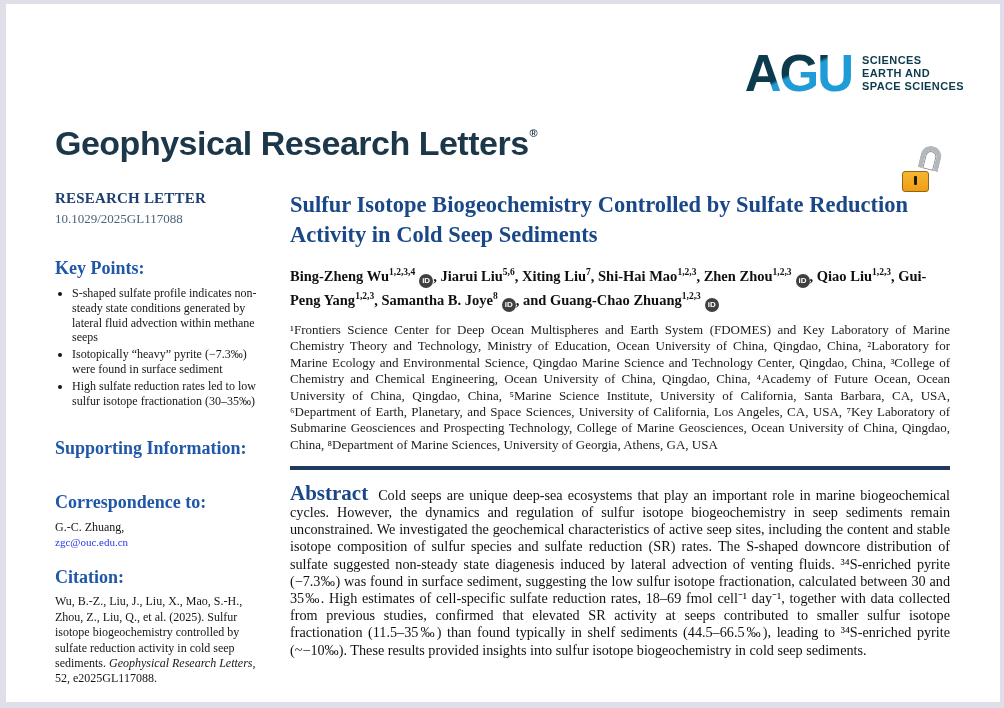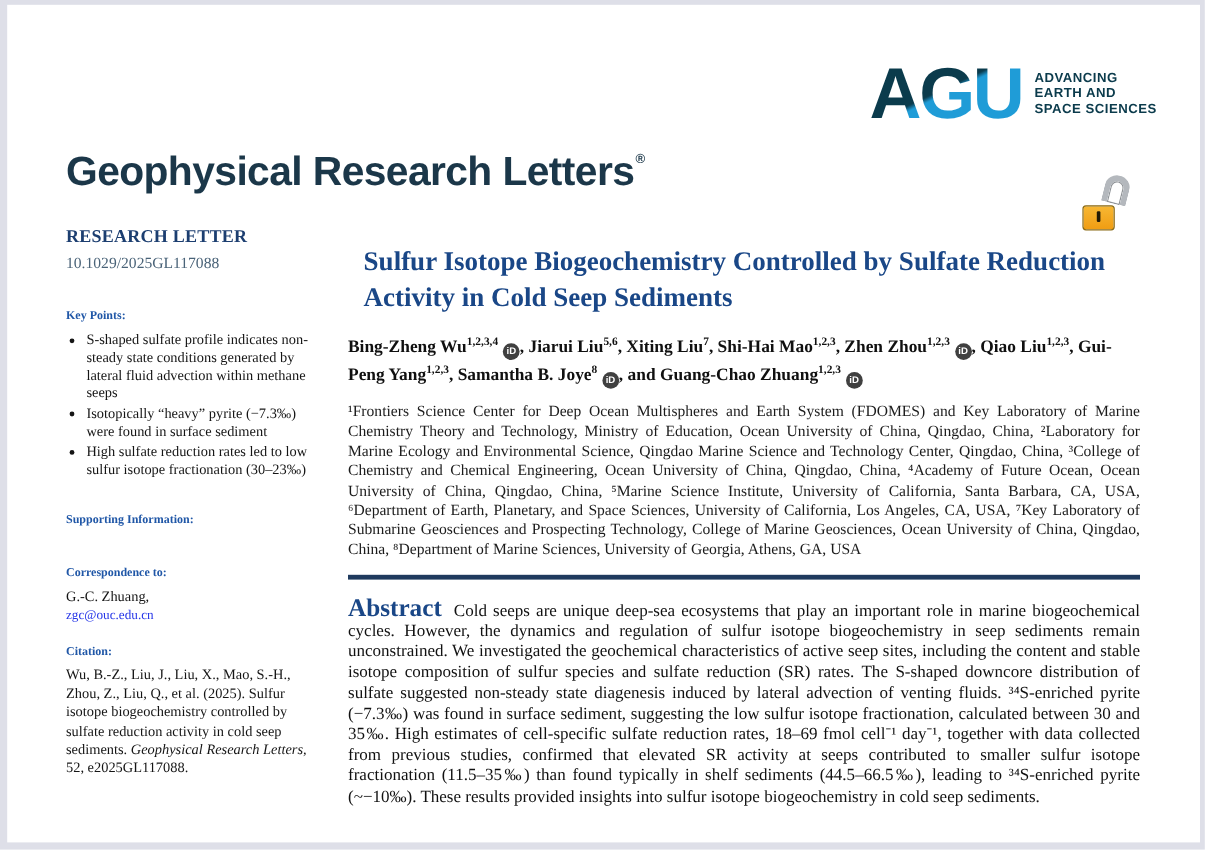--- a/index.html
+++ b/index.html
@@ -9,21 +9,21 @@
     font-family:"Liberation Serif", serif;
   }
   .page{
     position:absolute;left:6px;top:4px;right:4px;bottom:6px;
     background:#ffffff;
   }
 
   
   .agu-logo{position:absolute;top:44px;right:36px;display:flex;align-items:center;gap:10px;}
   .agu-mark{
-    font-family:"Liberation Sans",sans-serif;font-weight:900;font-size:60px;line-height:1;
+    font-family:"Liberation Sans",sans-serif;font-weight:900;font-size:51px;line-height:1;
     letter-spacing:-2px;
     background:linear-gradient(155deg,#0b3b4c 0%,#0b3b4c 46%,#1f9cd7 50%,#1f9cd7 100%);
     -webkit-background-clip:text;background-clip:text;color:transparent;
   }
   .agu-tagline{
     font-family:"Liberation Sans",sans-serif;font-weight:bold;font-size:11px;line-height:13px;
     color:#0b3b4c;letter-spacing:.4px;
   }
 
   
@@ -38,21 +38,21 @@
   .cols{position:absolute;left:49px;right:50px;top:186px;display:flex;gap:24px;}
   .left-col{width:211px;flex:0 0 211px;}
   .right-col{flex:1;min-width:0;position:relative;}
 
   
   .article-type{
     font-weight:bold;font-size:15px;color:#1c3e70;letter-spacing:.2px;
   }
   .doi{font-size:13px;color:#4a6378;margin-top:4px;}
   .side-h{
-    font-weight:bold;font-size:10px;color:#2057a7;margin:27px 0 6px 0;
+    font-weight:bold;font-size:18px;color:#2057a7;margin:27px 0 6px 0;
   }
   .side-h.first{margin-top:31px;}
   .side-text{font-size:12px;line-height:15px;color:#151515;margin:0;text-align:justify;}
   .kp-list{margin:7px 0 0 0;padding:0 0 0 17px;}
   .kp-list li{font-size:12px;line-height:14.8px;color:#151515;margin:0 0 2px 0;text-align:left;}
   a.blue-link{color:#2636e8;text-decoration:none;font-size:11px;line-height:15px;word-break:break-word;}
   .corr-name{font-size:12px;line-height:16px;color:#151515;}
   .citation-p{font-size:12px;line-height:15.4px;color:#151515;margin:0;text-align:left;}
   .citation-p em{font-style:italic;}
 
@@ -67,21 +67,21 @@
   .lock .body{
     position:absolute;bottom:2px;left:0;width:27px;height:21px;
     background:linear-gradient(180deg,#f7b733 0%,#f09d13 100%);
     border:1.5px solid #8a6a14;border-radius:3px;box-sizing:border-box;
   }
   .lock .body::after{
     content:"";position:absolute;left:11px;top:4px;width:2.5px;height:9px;
     background:#221a05;border-radius:1px;
   }
   .paper-title{
-    margin:13px;font-size:22.5px;line-height:30px;font-weight:bold;color:#1a4787;
+    margin:0;font-size:22.5px;line-height:30px;font-weight:bold;color:#1a4787;
   }
   .authors{
     margin:14px 0 0 0;font-size:14.5px;line-height:24px;font-weight:bold;color:#101010;
   }
   .authors sup{font-size:9.5px;line-height:0;}
   .orcid{
     display:inline-block;width:14px;height:14px;border-radius:50%;
     background:#404040;color:#fff;text-align:center;
     font-family:"Liberation Sans",sans-serif;font-weight:bold;font-size:8px;line-height:14px;
     margin-left:4px;vertical-align:-2px;
@@ -98,39 +98,39 @@
   }
 </style>
 </head>
 <body>
 
 <div class="page">
 
   <div class="agu-logo">
     <span class="agu-mark">AGU</span>
     <span class="agu-tagline">
-      <span>ADVANCING</span><br>
+      <span>SCIENCES</span><br>
       <span>EARTH AND</span><br>
       <span>SPACE SCIENCES</span>
     </span>
   </div>
 
   <h1 class="journal-title"><span>Geophysical Research Letters</span><sup>®</sup></h1>
 
   <div class="cols">
 
     <aside class="left-col">
       <div class="article-type">RESEARCH LETTER</div>
       <div class="doi">10.1029/2025GL117088</div>
 
       <h3 class="side-h first">Key Points:</h3>
       <ul class="kp-list">
         <li>S-shaped sulfate profile indicates non-steady state conditions generated by lateral fluid advection within methane seeps</li>
         <li>Isotopically “heavy” pyrite (−7.3‰) were found in surface sediment</li>
-        <li>High sulfate reduction rates led to low sulfur isotope fractionation (30–23‰)</li>
+        <li>High sulfate reduction rates led to low sulfur isotope fractionation (30–35‰)</li>
       </ul>
 
       <h3 class="side-h" style="margin-top:30px">Supporting Information:</h3>
 
       <h3 class="side-h" style="margin-top:33px">Correspondence to:</h3>
       <p class="side-text">
         <span class="corr-name">G.-C. Zhuang,</span><br>
         <a class="blue-link" href="#">zgc@ouc.edu.cn</a>
       </p>
 

